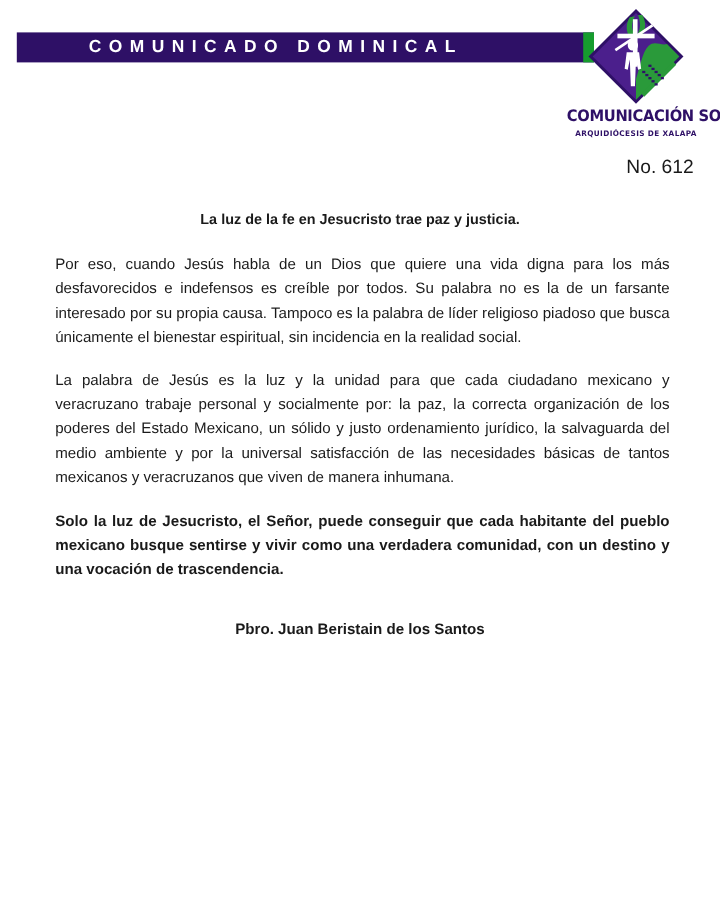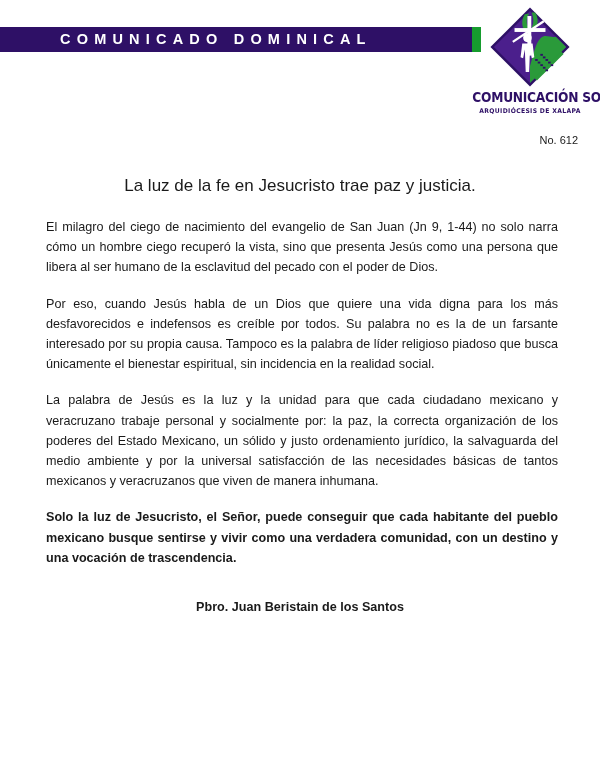--- a/index.html
+++ b/index.html
@@ -18,21 +18,21 @@
   }
 
   
   .masthead {
     position: relative;
     height: 122px;
   }
 
   .title-bar {
     position: absolute;
-    left: 0;
+    left: 14px;
     top: 27px;
     width: 481px;
     height: 25px;
     background: #2e1066;
     display: flex;
     align-items: center;
     box-sizing: border-box;
     gap: 10px;
   }
   .title-bar-text {
@@ -87,30 +87,30 @@
     transform: scaleX(0.95);
     white-space: nowrap;
     margin-top: 2px;
   }
 
   
   .meta {
     text-align: right;
     padding-right: 22px;
     margin-top: 10px;
-    font-size: 11px;
+    font-size: 16px;
     line-height: 16px;
     color: #1a1a1a;
   }
 
   
   .doc-title {
     text-align: center;
-    font-size: 17px;
-    font-weight: normal;
+    font-size: 12px;
+    font-weight: bold;
     margin: 27px 0 0 0;
     padding: 0 44px;
     line-height: 1.35;
   }
 
   .content {
     padding: 0 42px 0 46px;
     margin-top: 19px;
   }
   .para {
@@ -182,21 +182,20 @@
   </div>
 </header>
 
 <section class="meta">
   <div>No. 612</div>
 </section>
 
 <h1 class="doc-title">La luz de la fe en Jesucristo trae paz y justicia.</h1>
 
 <main class="content">
-  <p class="para">El milagro del ciego de nacimiento del evangelio de San Juan (Jn 9, 1-44) no solo narra cómo un hombre ciego recuperó la vista, sino que presenta Jesús como una persona que libera al ser humano de la esclavitud del pecado con el poder de Dios.</p>
   <p class="para">Por eso, cuando Jesús habla de un Dios que quiere una vida digna para los más desfavorecidos e indefensos es creíble por todos. Su palabra no es la de un farsante interesado por su propia causa. Tampoco es la palabra de líder religioso piadoso que busca únicamente el bienestar espiritual, sin incidencia en la realidad social.</p>
   <p class="para">La palabra de Jesús es la luz y la unidad para que cada ciudadano mexicano y veracruzano trabaje personal y socialmente por:  la paz, la correcta organización de los poderes del Estado Mexicano, un sólido y justo ordenamiento jurídico, la salvaguarda del medio ambiente y por la universal satisfacción de las necesidades básicas de tantos mexicanos y veracruzanos que viven de manera inhumana.</p>
   <p class="para">Solo la luz de Jesucristo, el Señor, puede conseguir que cada habitante del pueblo mexicano busque sentirse y vivir como una verdadera comunidad, con un destino y una vocación de trascendencia.</p>
 </main>
 
 <footer class="signature">
   <div>Pbro. Juan Beristain de los Santos</div>
 
 </footer>
 

